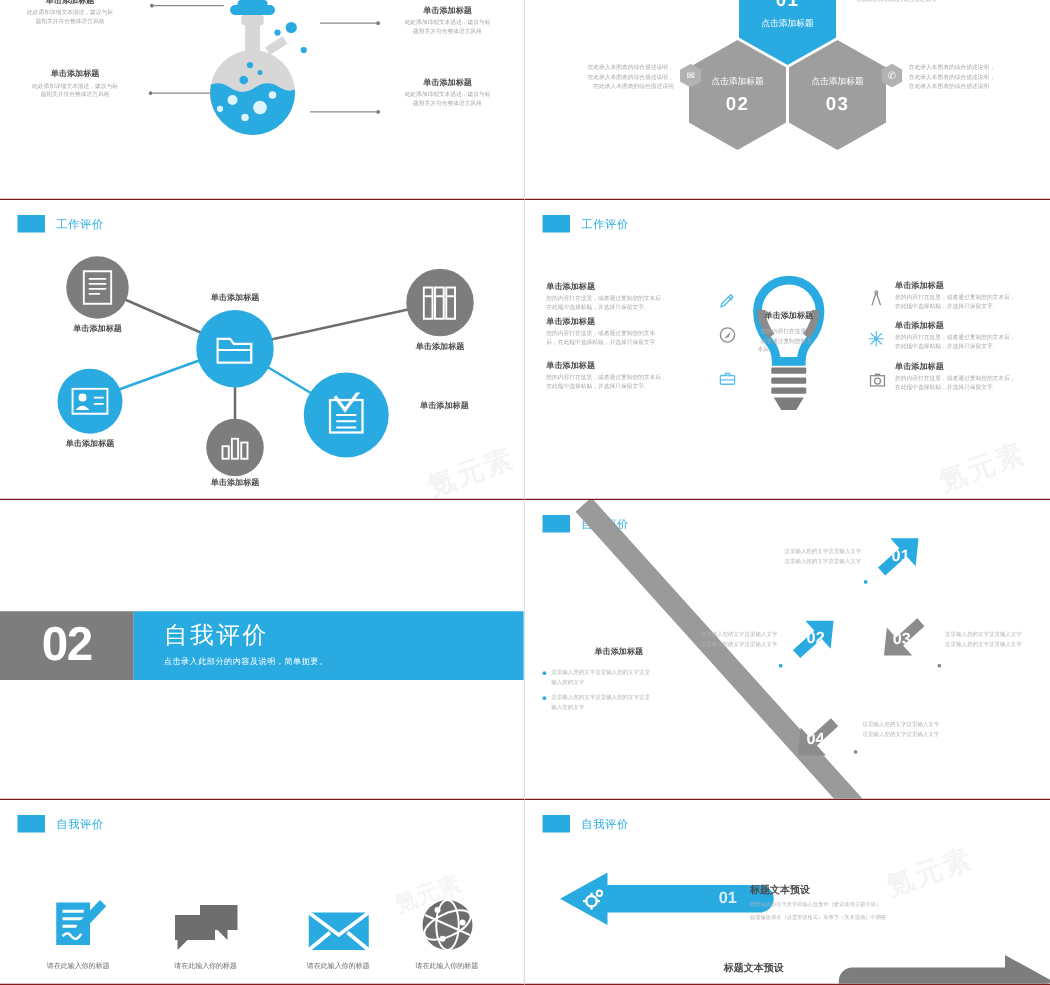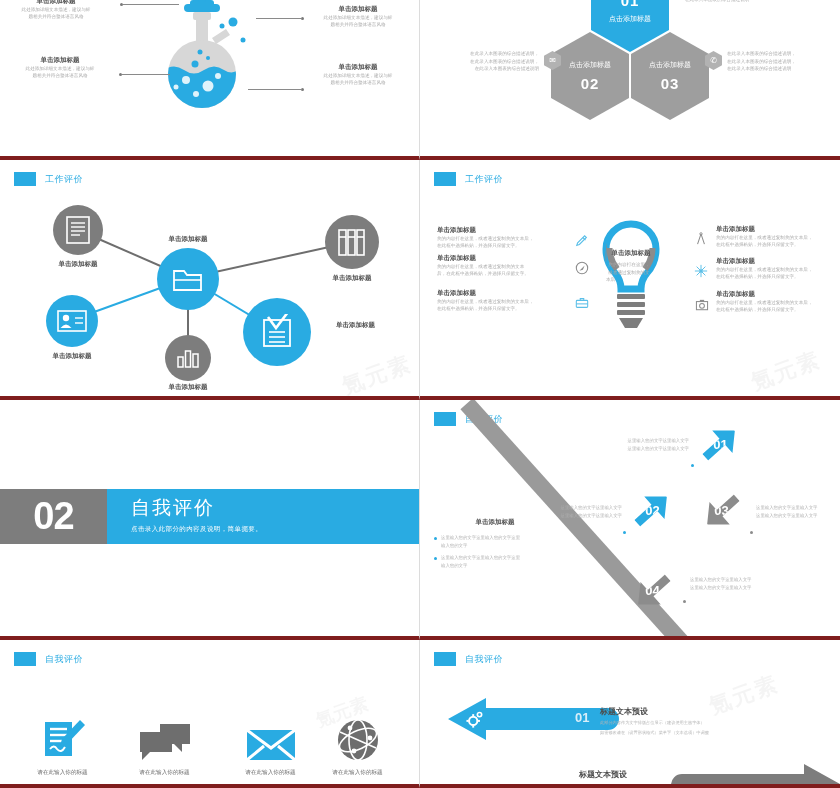--- a/index.html
+++ b/index.html
@@ -1,18 +1,18 @@
 <!DOCTYPE html>
 <html><head>
 <meta charset="utf-8">
 <style>
   html,body{margin:0;padding:0;background:#fff;}
   body{width:840px;height:788px;font-family:"Liberation Sans","DejaVu Sans",sans-serif;overflow:hidden;}
   .grid{width:840px;height:788px;display:grid;grid-template-columns:420px 420px;grid-template-rows:160px 240px 240px 148px;background:#e9e9e9;}
-  .slide{position:relative;background:#fff;overflow:hidden;border-right:1px solid #dcdcdc;border-bottom:4px solid #7f1d1d;}
+  .slide{position:relative;background:#fff;overflow:hidden;border-right:1px solid #dcdcdc;border-bottom:1px solid #7f1d1d;}
   .slide:nth-child(2n){border-right:none;}
 
   
   .shdr{position:absolute;left:14px;top:12px;display:flex;align-items:center;gap:9px;}
   .shdr .chip{width:22px;height:14px;background:#29ABE2;}
   .shdr .txt{font-size:9px;color:#29ABE2;letter-spacing:.5px;}
 
   
   .ttl{font-size:6.5px;color:#4d4d4d;font-weight:bold;line-height:1.5;}
   .bdy{font-size:4.6px;color:#a8a8a8;line-height:1.65;}
@@ -60,21 +60,21 @@
        clip-path:polygon(0% 38%,58% 38%,58% 8%,100% 50%,58% 92%,58% 62%,0% 62%);
        display:flex;align-items:center;justify-content:center;}
   .arr .n{font-size:13px;font-weight:bold;color:#fff;}
   .sm{font-size:4.4px;color:#b0b0b0;line-height:1.8;}
   .bdot{width:3px;height:3px;border-radius:50%;display:inline-block;}
 
   
   .ic4{position:absolute;top:78px;width:105px;text-align:center;}
   .ic4 .g{height:44px;display:flex;align-items:flex-end;justify-content:center;}
   .ic4 .cap{font-size:5.6px;color:#6b6b6b;margin-top:7px;}
-  .ltxt{position:absolute;font-family:Liberation Mono, monospace;}
+  .ltxt{position:absolute;}
   .ltxt .t{font-size:8px;font-weight:bold;color:#4d4d4d;}
   .ltxt .b{font-size:4.2px;color:#b4b4b4;line-height:1.7;margin-top:3px;}
 </style>
 </head>
 <body>
 
 <div class="grid">
 
   <div class="slide s1">
 

